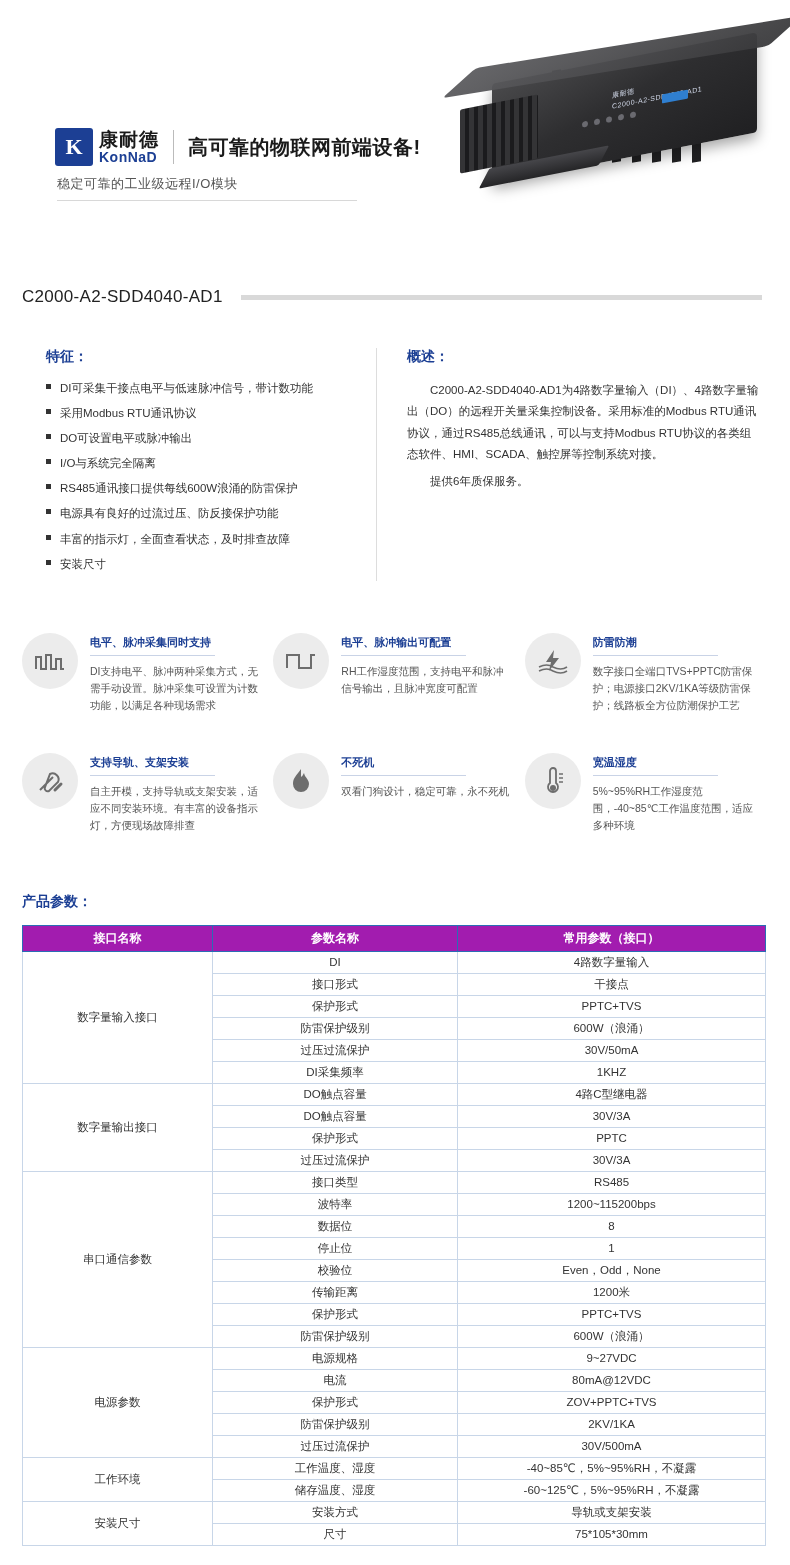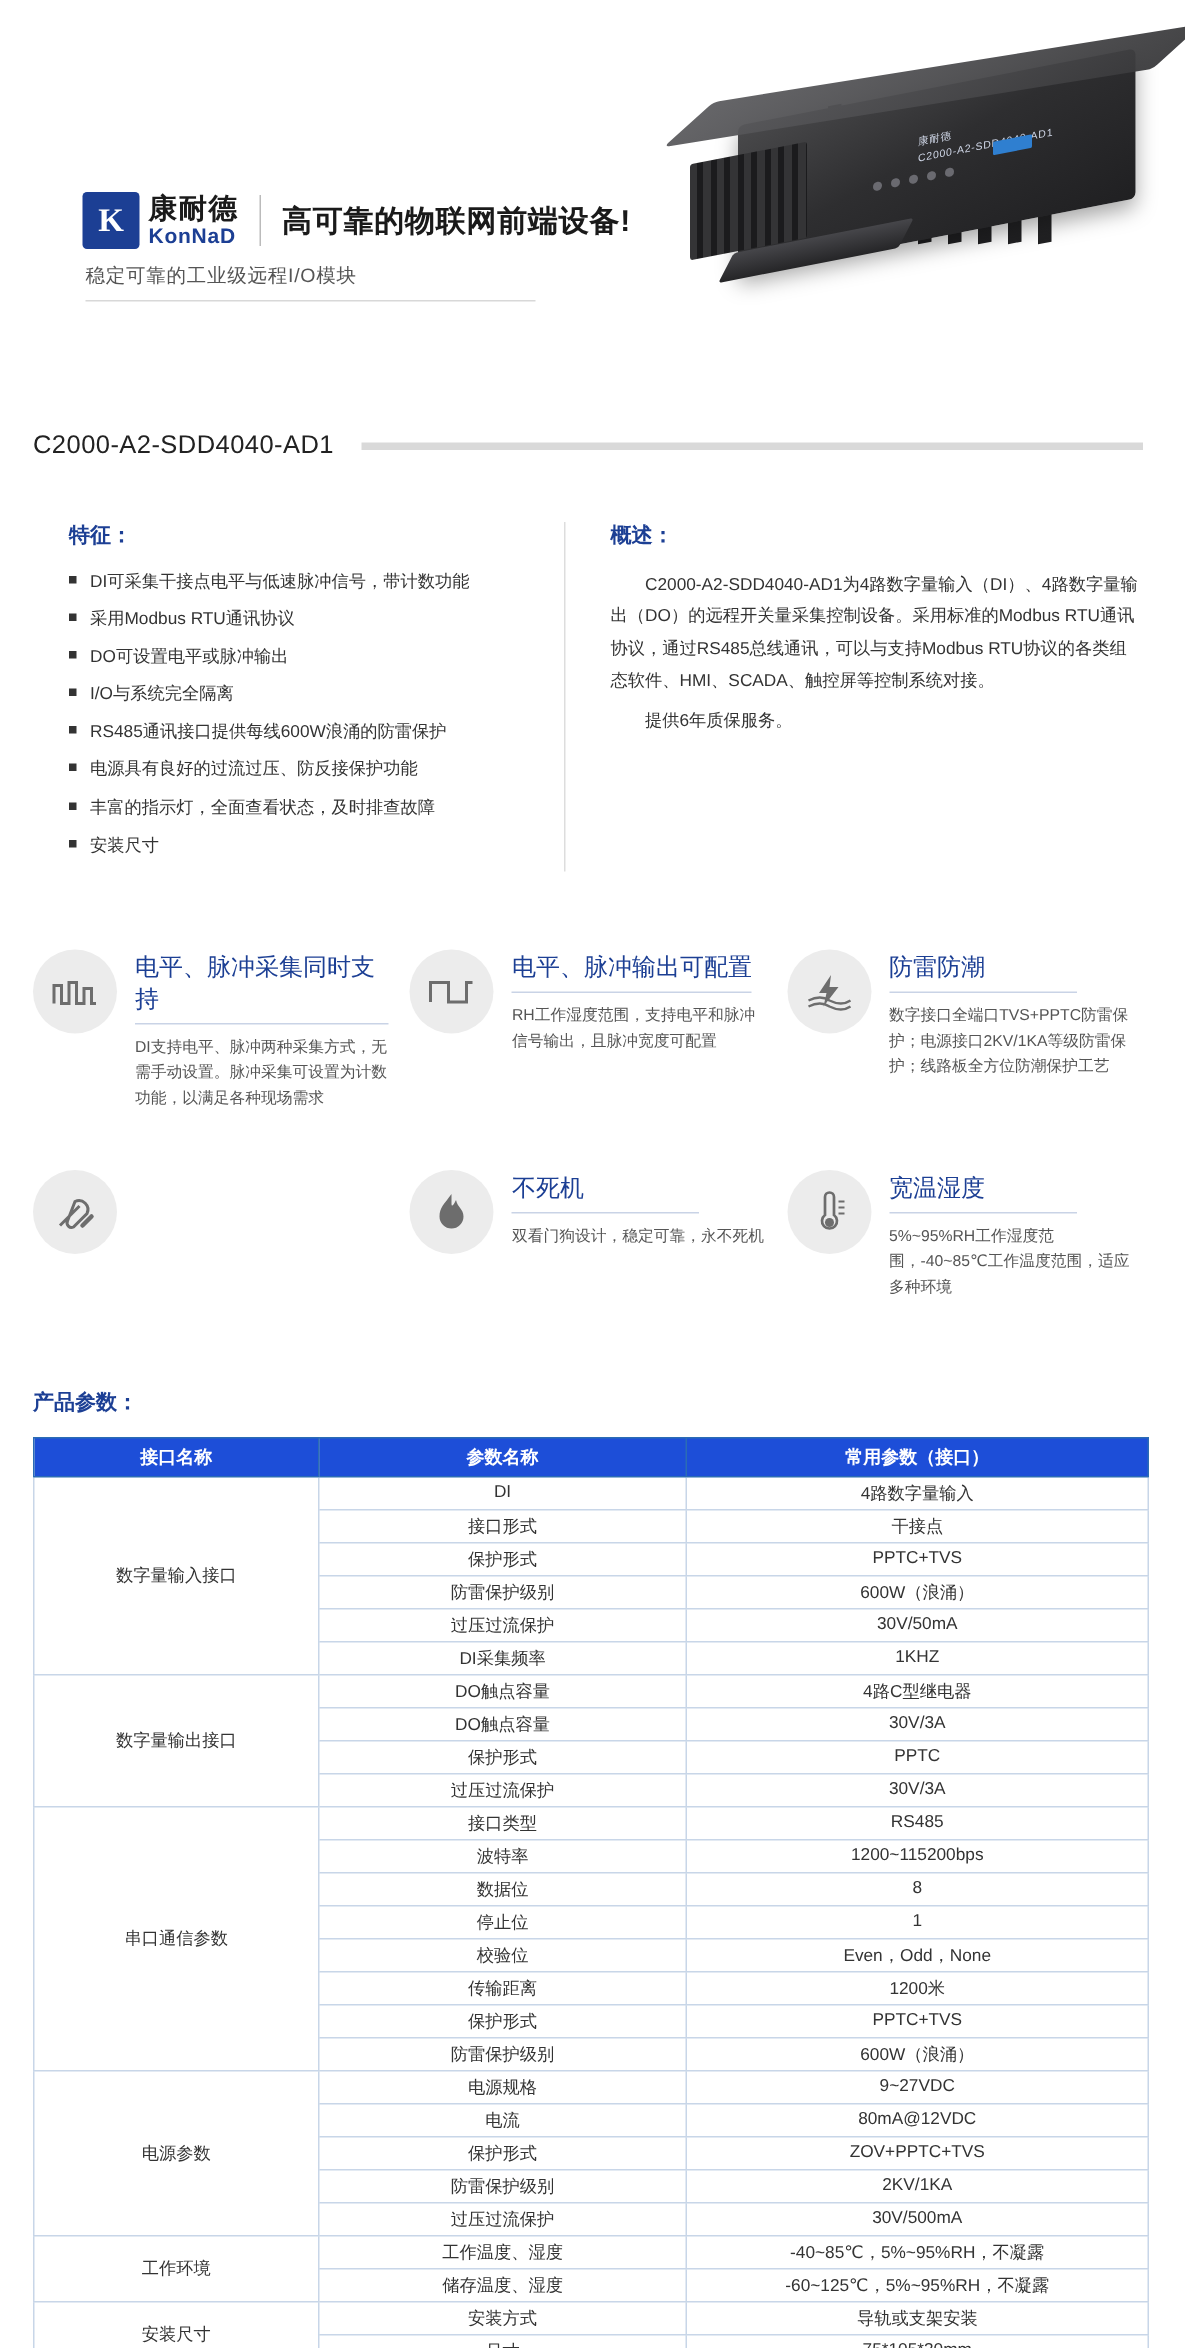--- a/index.html
+++ b/index.html
@@ -182,39 +182,39 @@
   .icon-circle {
     width:56px;height:56px;border-radius:50%;
     background:#ececec;
     flex:0 0 56px;
     display:flex;align-items:center;justify-content:center;
     margin-right:12px;
   }
   .icon-circle svg { display:block; }
   .icon-body { flex:1; padding-top:2px; }
   .icon-title {
-    color:#1c3f94; font-size:16px; font-weight:normal; padding-bottom:5px;
+    color:#1c3f94; font-size:11px; font-weight:bold; padding-bottom:5px;
     border-bottom:1px solid #c9d3e6; display:inline-block; min-width:125px;
     margin-bottom:7px;
   }
   .icon-desc { font-size:10.5px; color:#555; line-height:1.65; }
 
   
   .params-title {
     color:#1c3f94; font-size:14px; font-weight:bold;
     padding:58px 0 14px 22px;
   }
   table.params {
     border-collapse:collapse;
     width:744px;
     margin:0 0 40px 22px;
     font-size:11.5px;
   }
   table.params th {
-    background:#1d4ed8;
+    background:#a21caf;
     color:#fff;
     font-weight:bold;
     height:26px;
     border:1px solid #2b6cb5;
     font-size:12px;
   }
   table.params td {
     border:1px solid #c8d6e8;
     height:22px;
     text-align:center;
@@ -334,20 +334,24 @@
       </div>
     </div>
 
     <div class="icon-cell">
       <div class="icon-circle">
         <svg width="30" height="28" viewBox="0 0 30 28">
           <path d="M5 23 L18 10 M15 7 a6 6 0 0 1 8 8 L14 24 a3 3 0 0 1 -4 -4 Z" fill="none" stroke="#6d6d6d" stroke-width="2"></path>
           <path d="M20 23 L26 17" stroke="#6d6d6d" stroke-width="3" stroke-linecap="round"></path>
         </svg>
       </div>
+      <div class="icon-body">
+        <div class="icon-title">支持导轨、支架安装</div>
+        <div class="icon-desc">自主开模，支持导轨或支架安装，适应不同安装环境。有丰富的设备指示灯，方便现场故障排查</div>
+      </div>
     </div>
 
     <div class="icon-cell">
       <div class="icon-circle">
         <svg width="24" height="28" viewBox="0 0 24 28">
           <path d="M12 2 C7 9 4 11 4 17 a8 8 0 0 0 16 0 c0 -5 -4 -6 -5 -11 -2 4 -3 5 -3 2 Z" fill="#6d6d6d"></path>
         </svg>
       </div>
       <div class="icon-body">
         <div class="icon-title">不死机</div>

